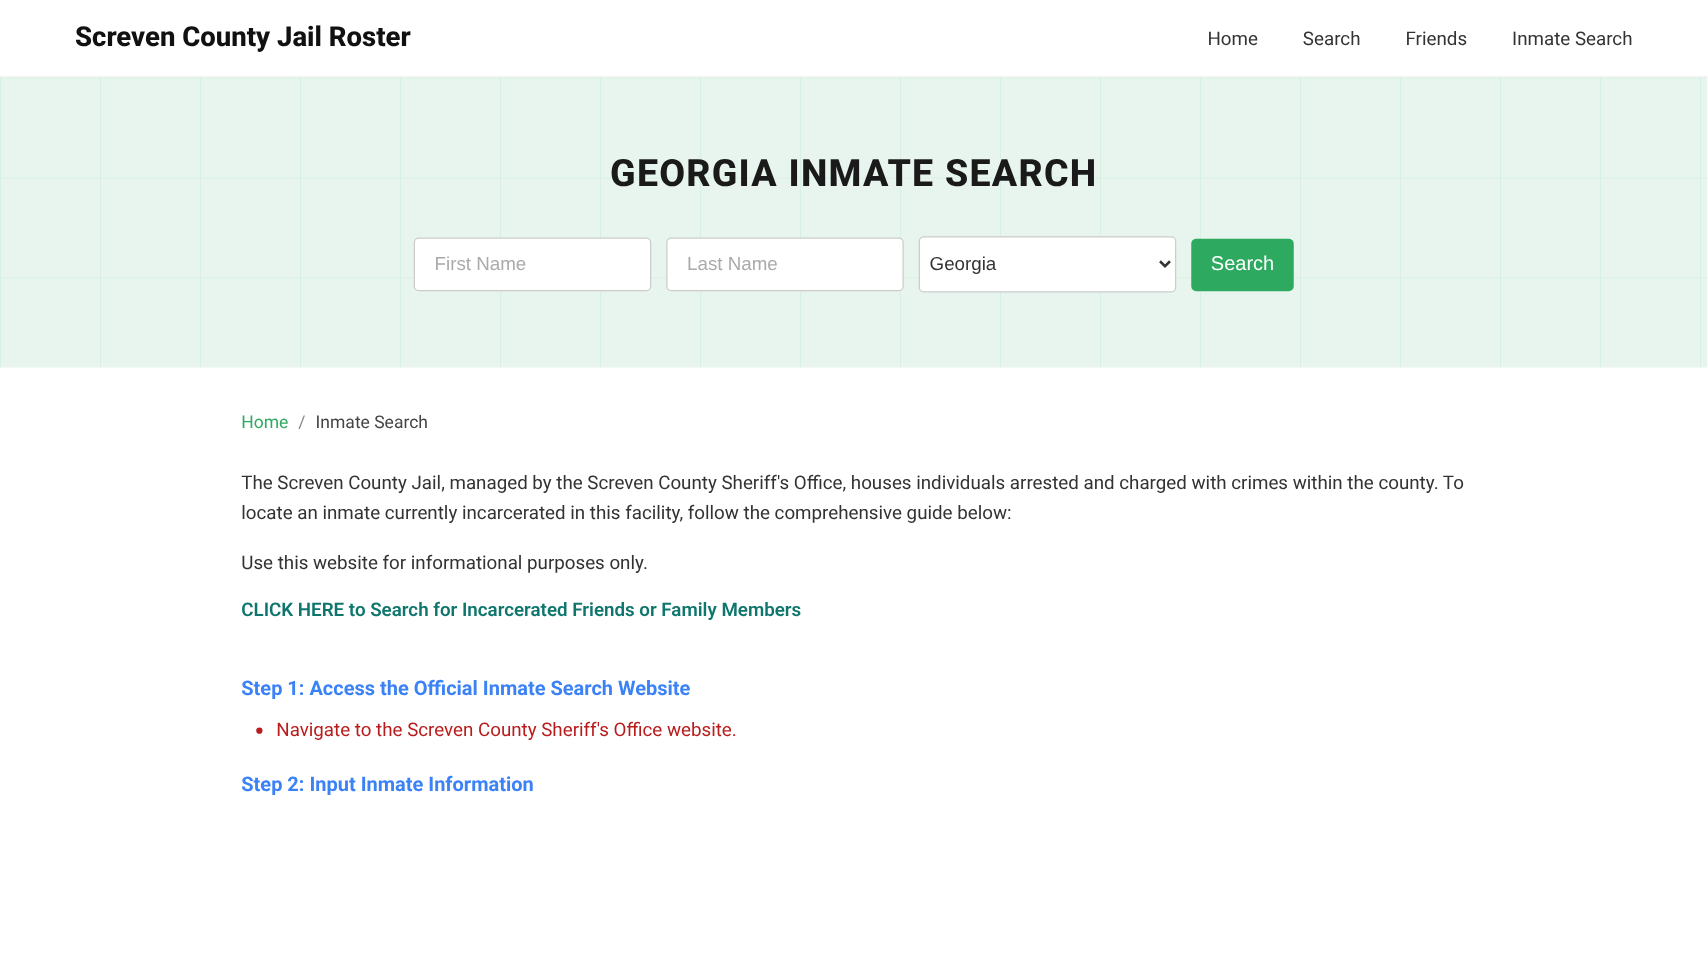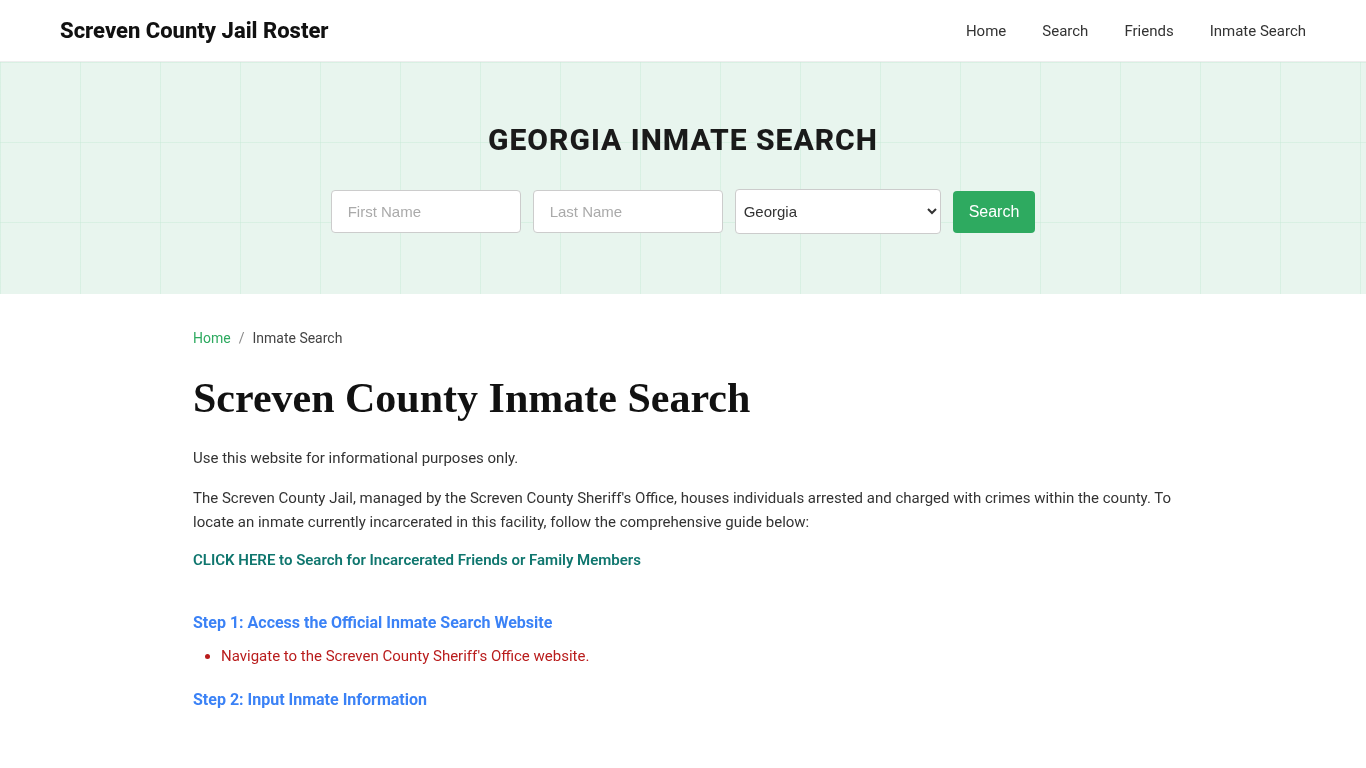--- a/index.html
+++ b/index.html
@@ -226,25 +226,24 @@
 <main class="main-content">
 
   
   <nav class="breadcrumb">
     <a href="#">Home</a>
     <span class="breadcrumb-separator">/</span>
     <span class="breadcrumb-current">Inmate Search</span>
   </nav>
 
   
-  <h1 class="page-heading">Screven County Inmate Search</h1>
-
-  
+
+  
+  <p class="intro-paragraph">The Screven County Jail, managed by the Screven County Sheriff's Office, houses individuals arrested and charged with crimes within the county. To locate an inmate currently incarcerated in this facility, follow the comprehensive guide below:</p>
   <p class="intro-paragraph">Use this website for informational purposes only.</p>
-  <p class="intro-paragraph">The Screven County Jail, managed by the Screven County Sheriff's Office, houses individuals arrested and charged with crimes within the county. To locate an inmate currently incarcerated in this facility, follow the comprehensive guide below:</p>
 
   
   <a href="#" class="click-link">CLICK HERE to Search for Incarcerated Friends or Family Members</a>
 
   
   <p class="step-heading">Step 1: Access the Official Inmate Search Website</p>
   <ul class="step-list">
     <li>Navigate to the Screven County Sheriff's Office website.</li>
   </ul>
 

